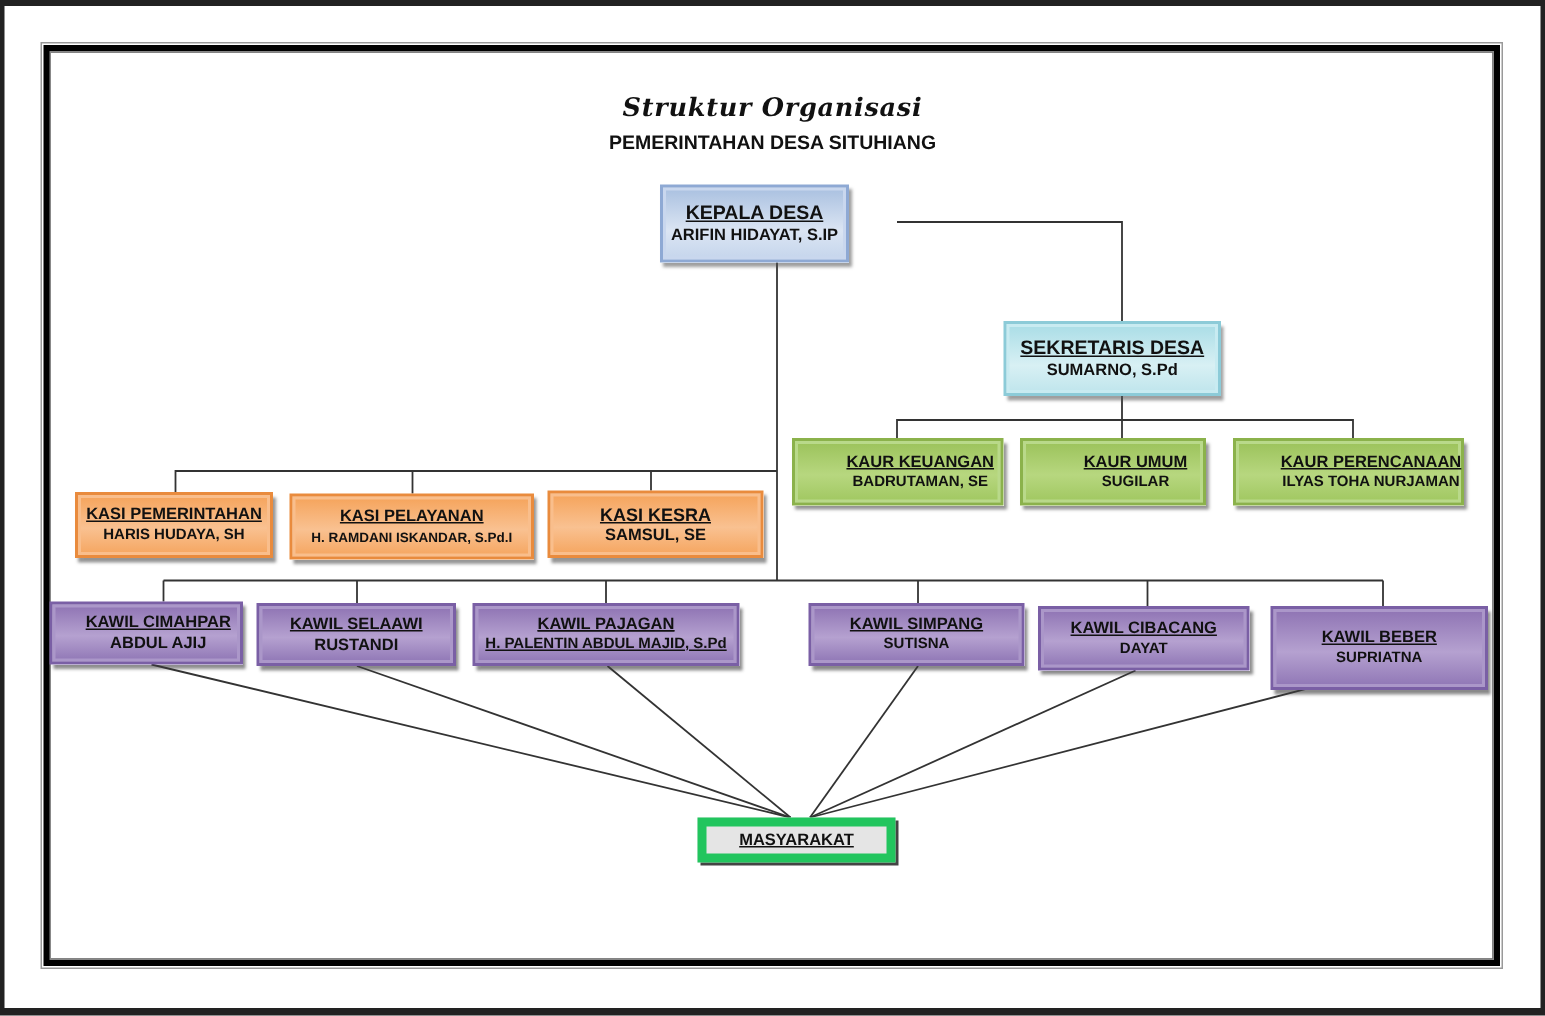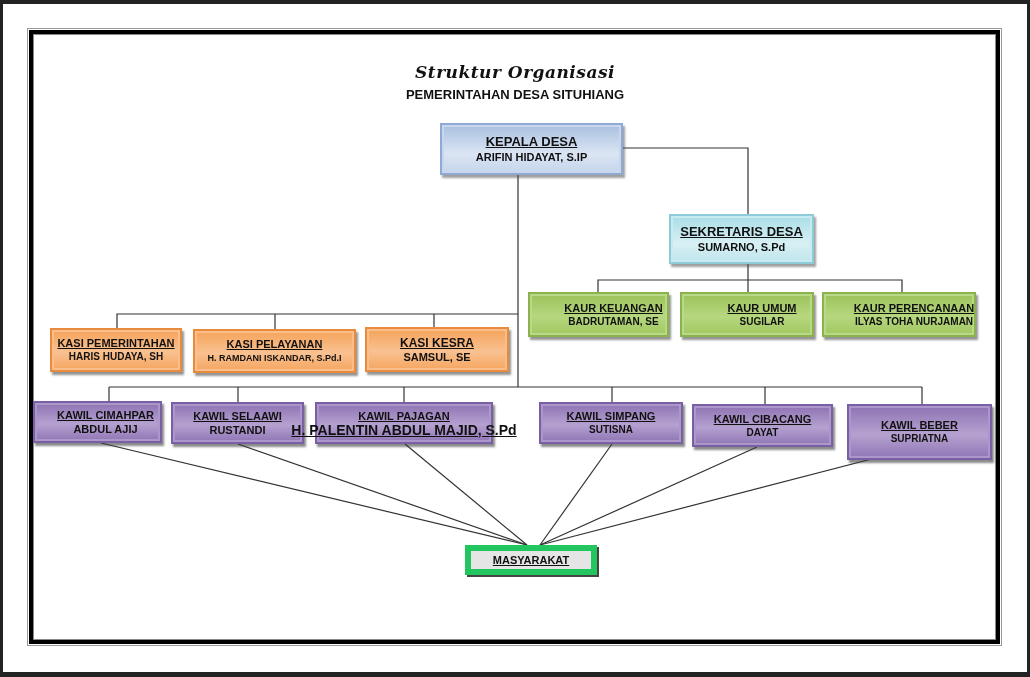--- a/index.html
+++ b/index.html
@@ -118,35 +118,35 @@
 
     <line x1="101" y1="443" x2="527" y2="545"></line>
     <line x1="238" y1="444" x2="527" y2="545"></line>
     <line x1="405" y1="444" x2="527" y2="545"></line>
     <line x1="612" y1="444" x2="540" y2="545"></line>
     <line x1="757" y1="447" x2="540" y2="545"></line>
     <line x1="918" y1="447" x2="540" y2="545"></line>
   </g>
 </svg>
 
-<div class="box blue big" style="left:440px; top:123px; width:183px; height:52px;">
+<div class="box blue big" style="left:440px; top:123px; width:126px; height:52px;">
   <div class="role">KEPALA DESA</div>
   <div class="person">ARIFIN HIDAYAT, S.IP</div>
 </div>
 
 <div class="box cyan big" style="left:669px; top:214px; width:145px; height:50px;">
   <div class="role">SEKRETARIS DESA</div>
   <div class="person">SUMARNO, S.Pd</div>
 </div>
 
 <div class="box green" style="left:528px; top:292px; width:141px; height:45px;">
   <div class="role">KAUR KEUANGAN</div>
   <div class="person">BADRUTAMAN, SE</div>
 </div>
-<div class="box green" style="left:680px; top:292px; width:134px; height:45px;">
+<div class="box green" style="left:680px; top:292px; width:124px; height:45px;">
   <div class="role">KAUR UMUM</div>
   <div class="person">SUGILAR</div>
 </div>
 <div class="box green" style="left:822px; top:292px; width:154px; height:45px;">
   <div class="role">KAUR PERENCANAAN</div>
   <div class="person">ILYAS TOHA NURJAMAN</div>
 </div>
 
 <div class="box orange" style="left:50px; top:328px; width:132px; height:44px;">
   <div class="role">KASI PEMERINTAHAN</div>
@@ -164,21 +164,21 @@
 <div class="box purple" style="left:33px; top:401px; width:129px; height:42px;padding-left:16px;">
   <div class="role">KAWIL CIMAHPAR</div>
   <div class="person" style="font-size:11px;">ABDUL AJIJ</div>
 </div>
 <div class="box purple" style="left:171px; top:402px; width:133px; height:42px;">
   <div class="role">KAWIL SELAAWI</div>
   <div class="person" style="font-size:11px;">RUSTANDI</div>
 </div>
 <div class="box purple" style="left:315px; top:402px; width:178px; height:42px;text-decoration:underline;">
   <div class="role">KAWIL PAJAGAN</div>
-  <div class="person" style="font-size:14px;">H. PALENTIN ABDUL MAJID, S.Pd</div>
+  <div class="person" style="font-size:10px;">H. PALENTIN ABDUL MAJID, S.Pd</div>
 </div>
 <div class="box purple" style="left:539px; top:402px; width:144px; height:42px;">
   <div class="role">KAWIL SIMPANG</div>
   <div class="person">SUTISNA</div>
 </div>
 <div class="box purple" style="left:692px; top:404px; width:141px; height:43px;">
   <div class="role">KAWIL CIBACANG</div>
   <div class="person">DAYAT</div>
 </div>
 <div class="box purple" style="left:847px; top:404px; width:145px; height:56px;">

